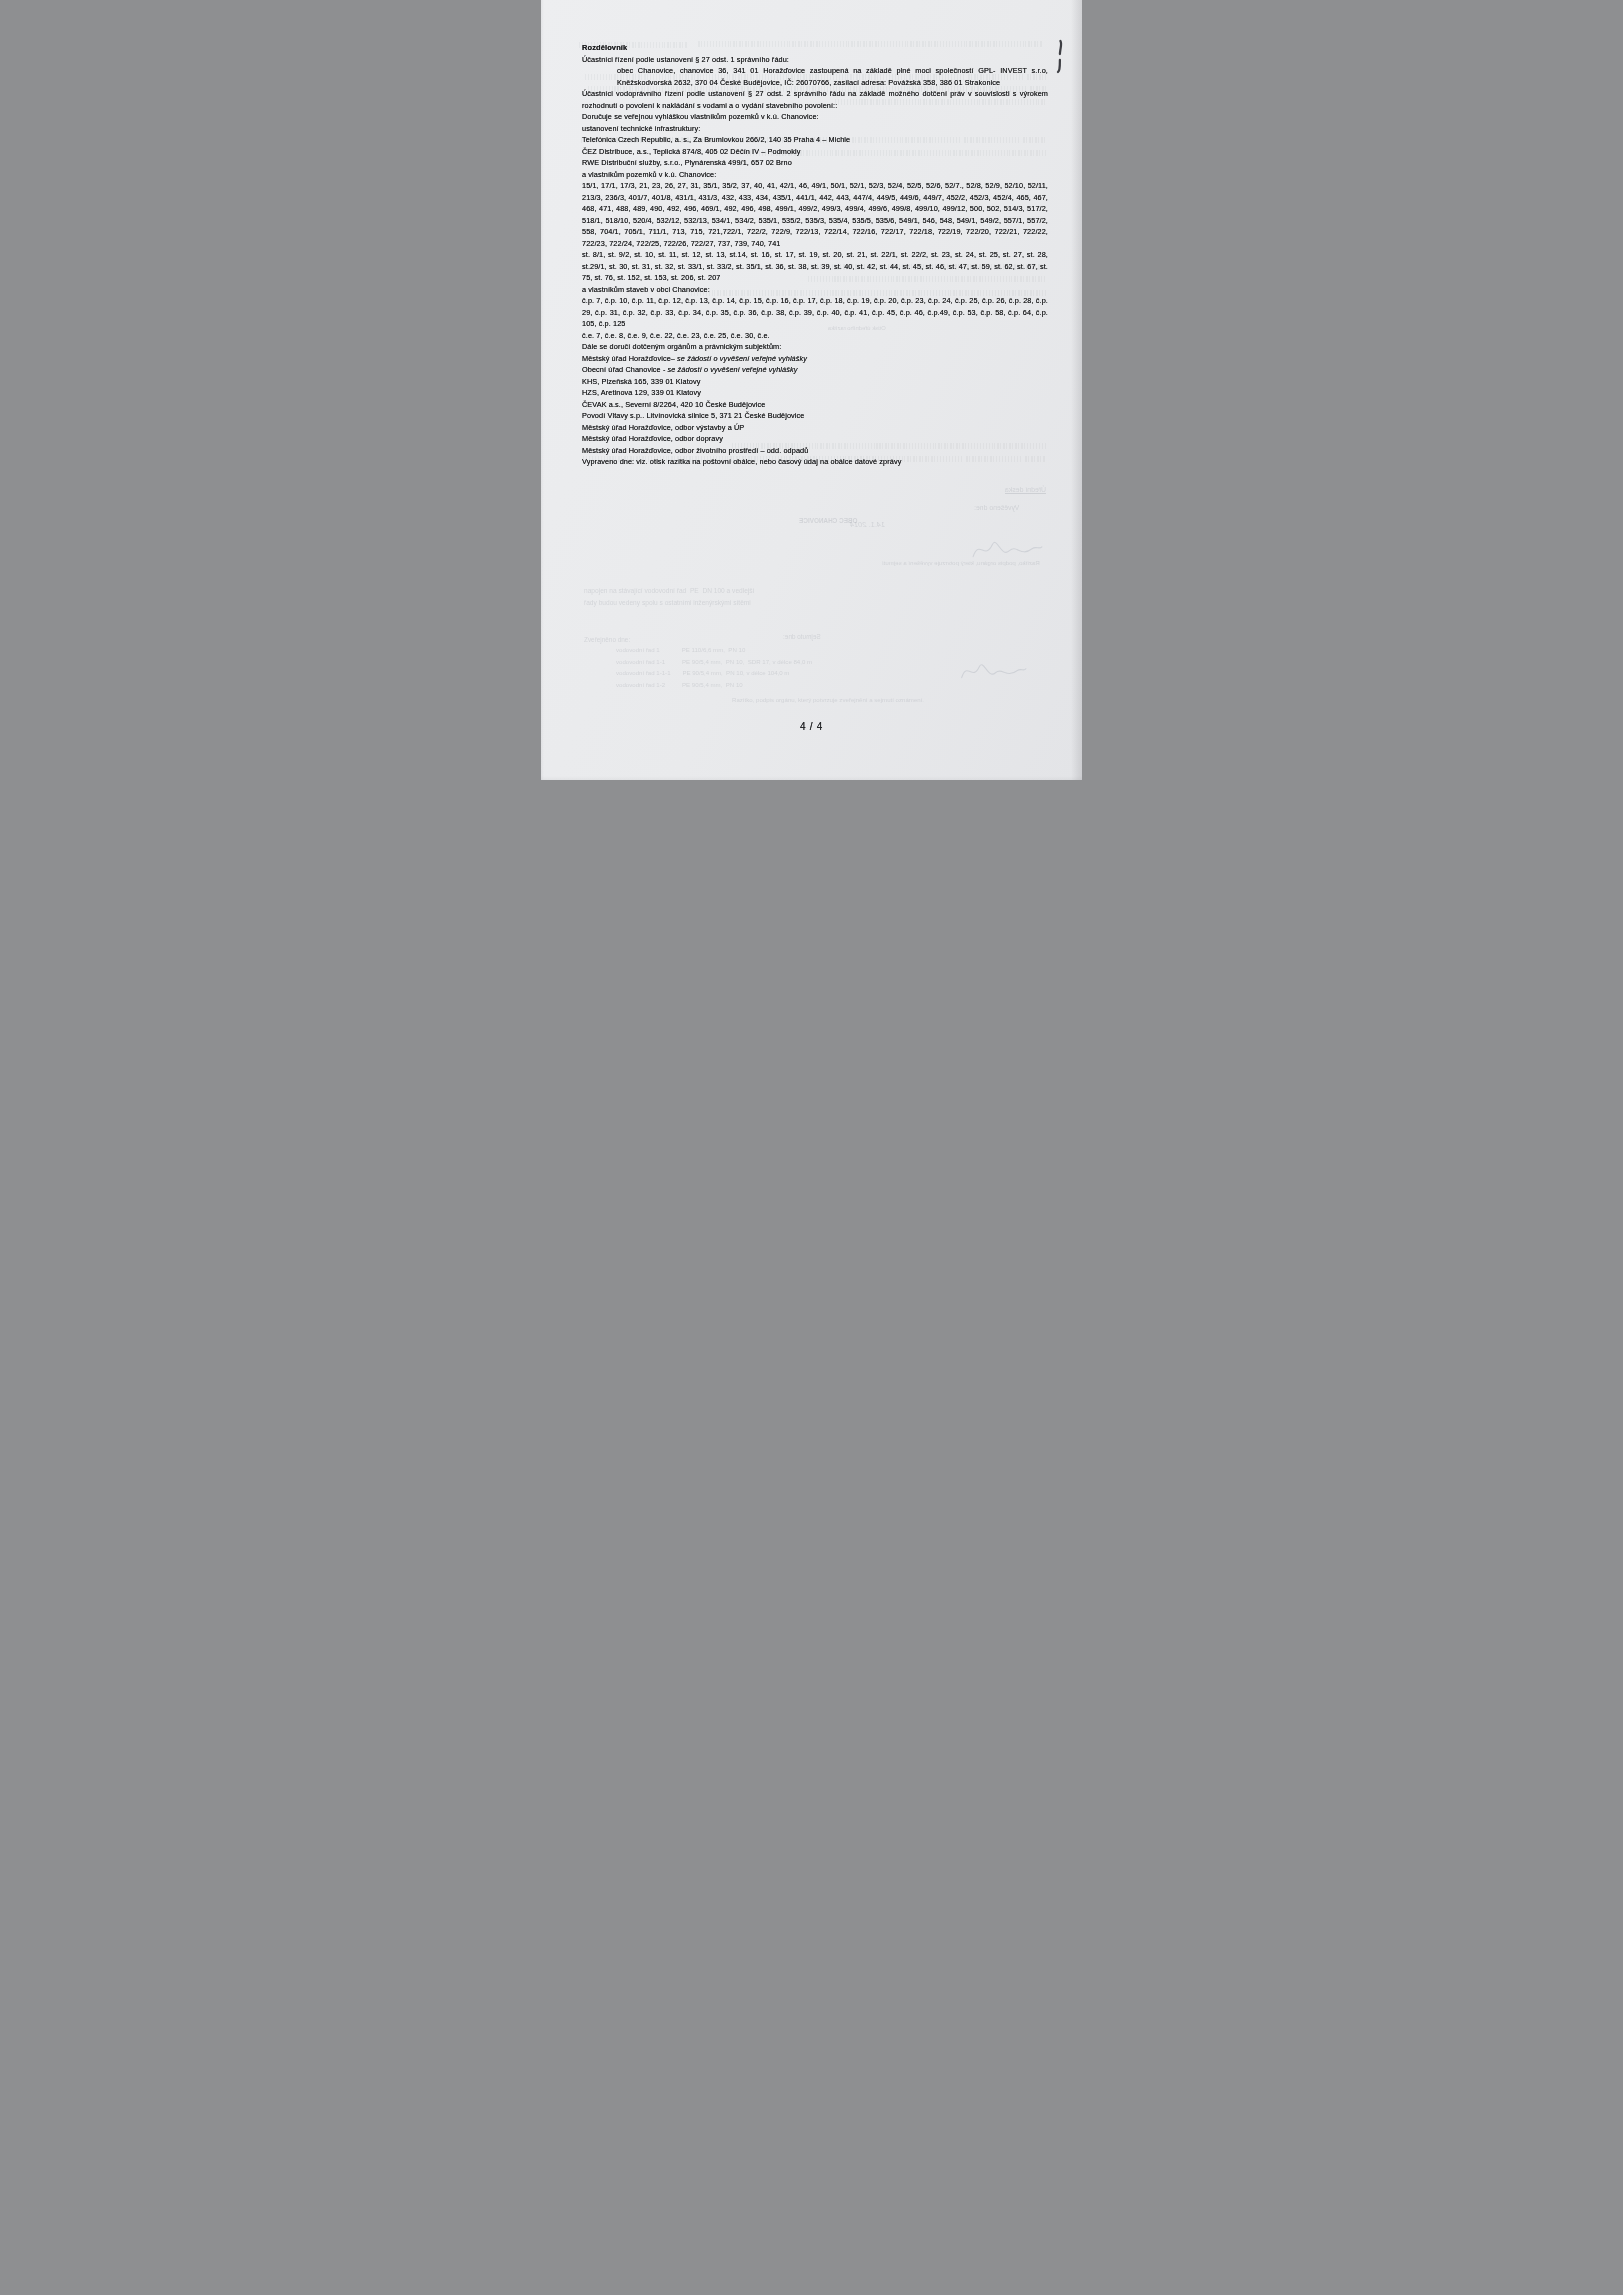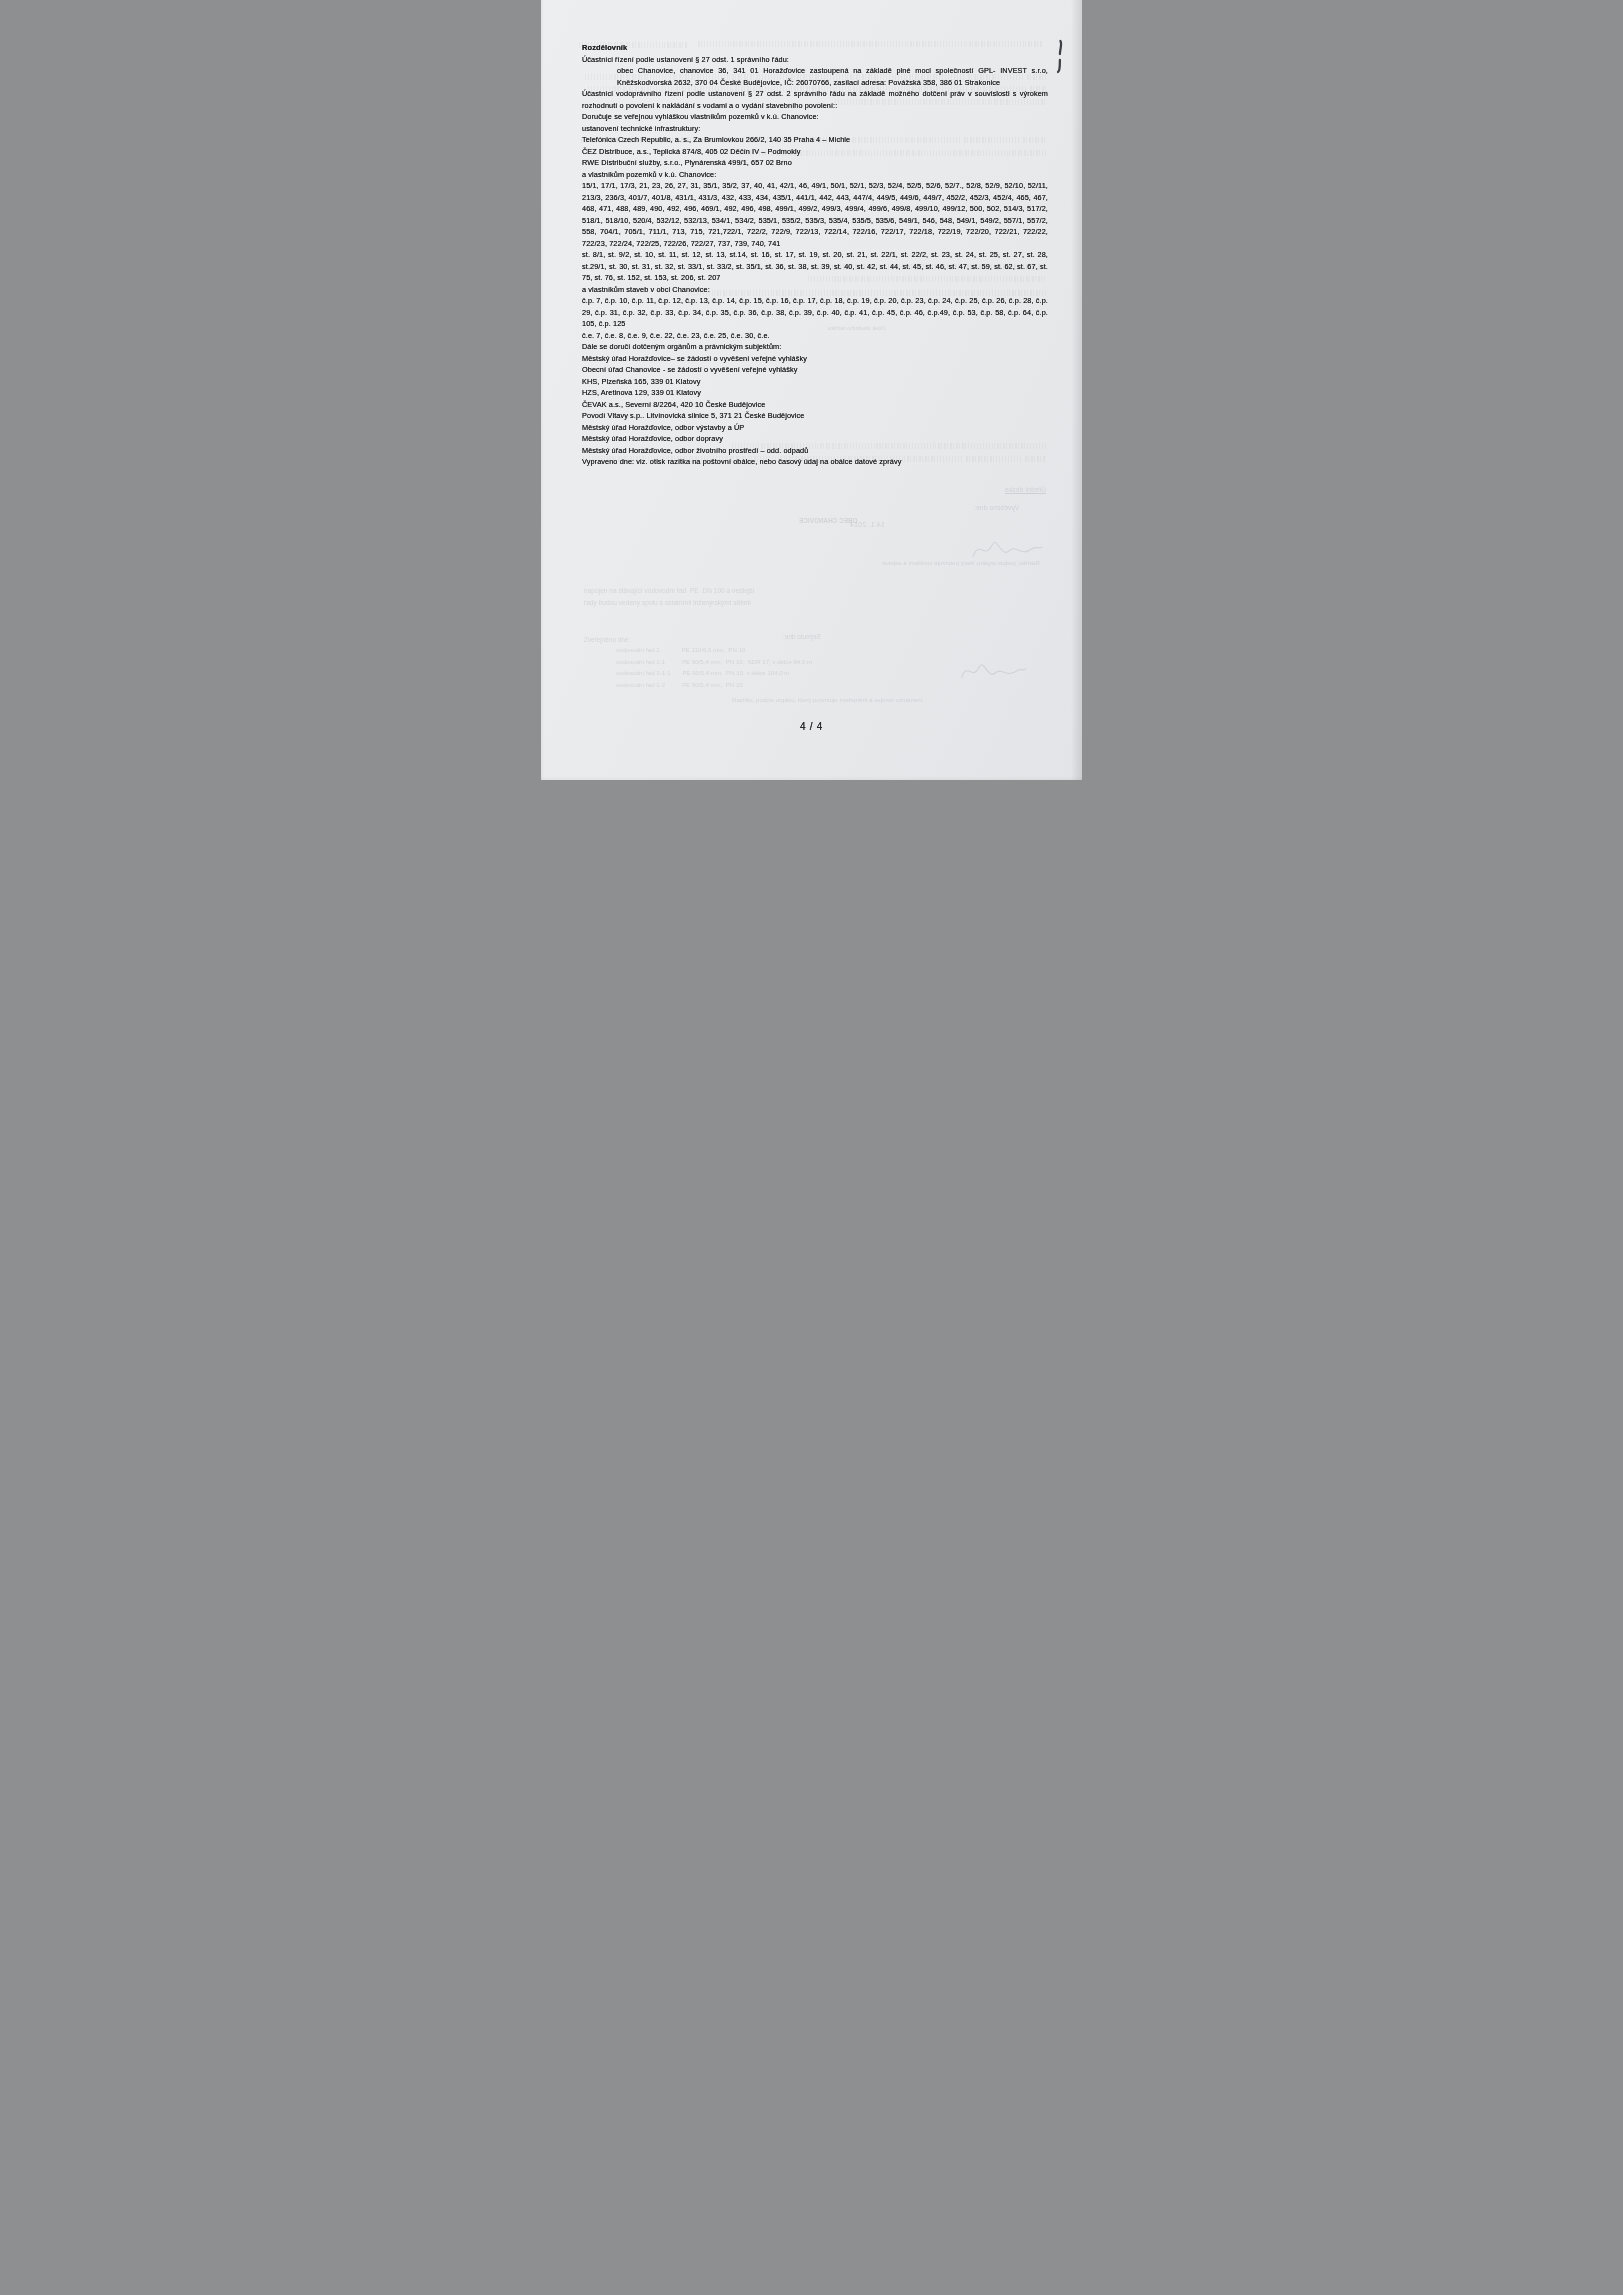--- a/index.html
+++ b/index.html
@@ -17,21 +17,21 @@
     position:absolute;left:41px;top:42px;width:466px;
     font-size:7.3px;line-height:11.5px;letter-spacing:0.1px;
     text-shadow:0 0 0.3px rgba(25,26,28,.8);
   }
   .doc p,.doc h1{margin:0;}
   .heading{font-size:7.5px;font-weight:bold;line-height:11.5px;}
   .just{text-align:justify;}
   .ind{margin-left:35px !important;}
   .g1{margin-top:11.5px;}
   .g2{margin-top:23px;}
-  .it{margin-top:24px;}
+  .it{font-style:italic;margin-top:24px;}
   .footer{
     position:absolute;left:0;right:0;top:721px;text-align:center;
     font-size:10px;letter-spacing:0.7px;color:#27282b;
     text-shadow:0 0 0.3px rgba(25,26,28,.8);
   }
   
   .ghost-layer{position:absolute;inset:0;pointer-events:none;}
   .ghost{
     position:absolute;color:#59606e;opacity:.16;filter:blur(0.2px);
     white-space:pre;line-height:1.2;

